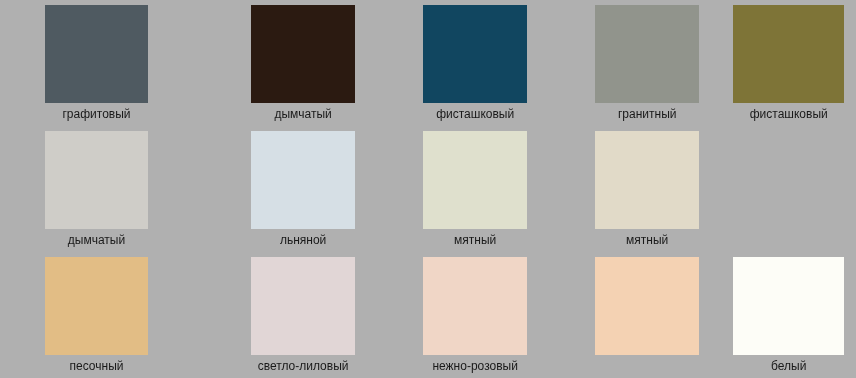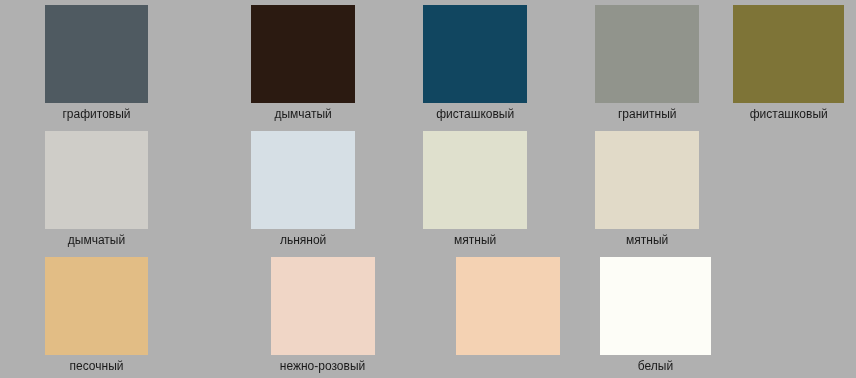--- a/index.html
+++ b/index.html
@@ -122,20 +122,24 @@
         <span class="swatch-label">мятный</span>
       </div>
       <div class="swatch-cell last empty"></div>
     </div>
     <div class="palette-row">
       <div class="swatch-cell first">
         <div class="swatch" style="background: rgb(226, 189, 133);"></div>
         <span class="swatch-label">песочный</span>
       </div>
       <div class="swatch-cell">
+        <div class="swatch" style="background: rgb(225, 214, 214);"></div>
+        <span class="swatch-label">светло-лиловый</span>
+      </div>
+      <div class="swatch-cell">
         <div class="swatch" style="background: rgb(240, 214, 198);"></div>
         <span class="swatch-label">нежно-розовый</span>
       </div>
       <div class="swatch-cell">
         <div class="swatch" style="background: rgb(244, 210, 179);"></div>
       </div>
       <div class="swatch-cell last">
         <div class="swatch" style="background: rgb(253, 253, 247);"></div>
         <span class="swatch-label">белый</span>
       </div>

